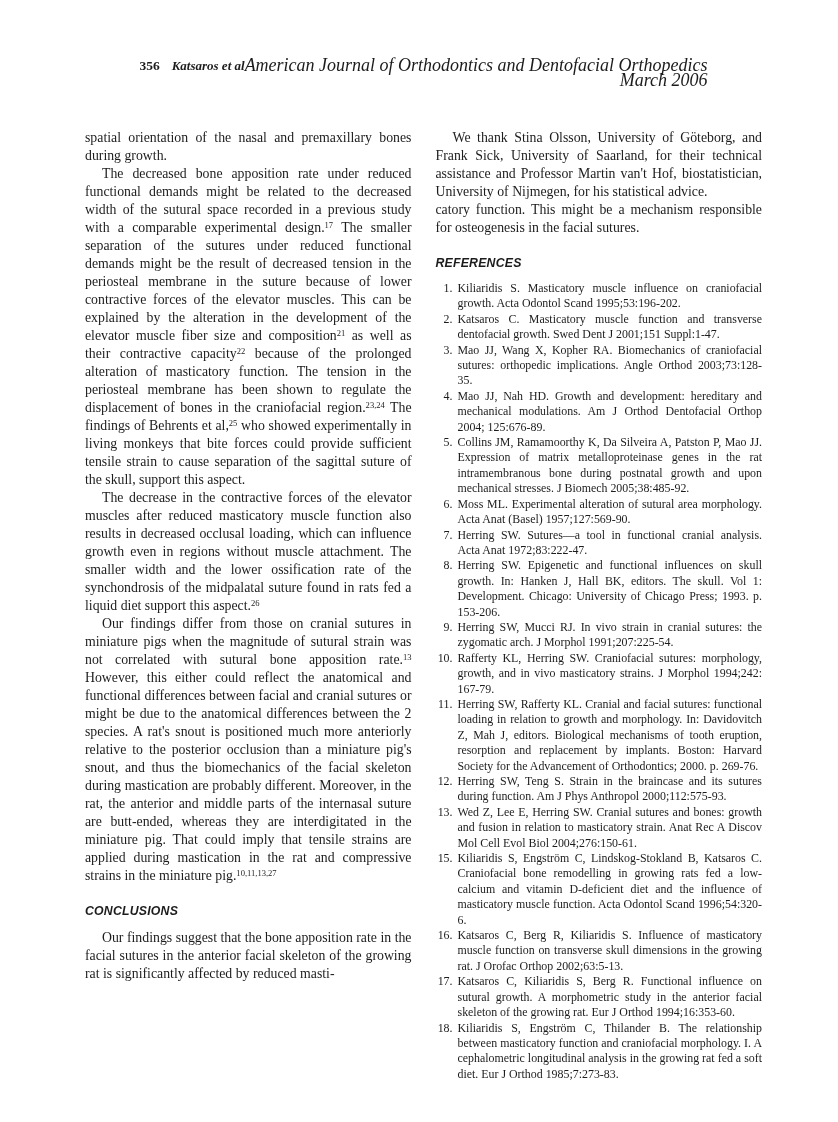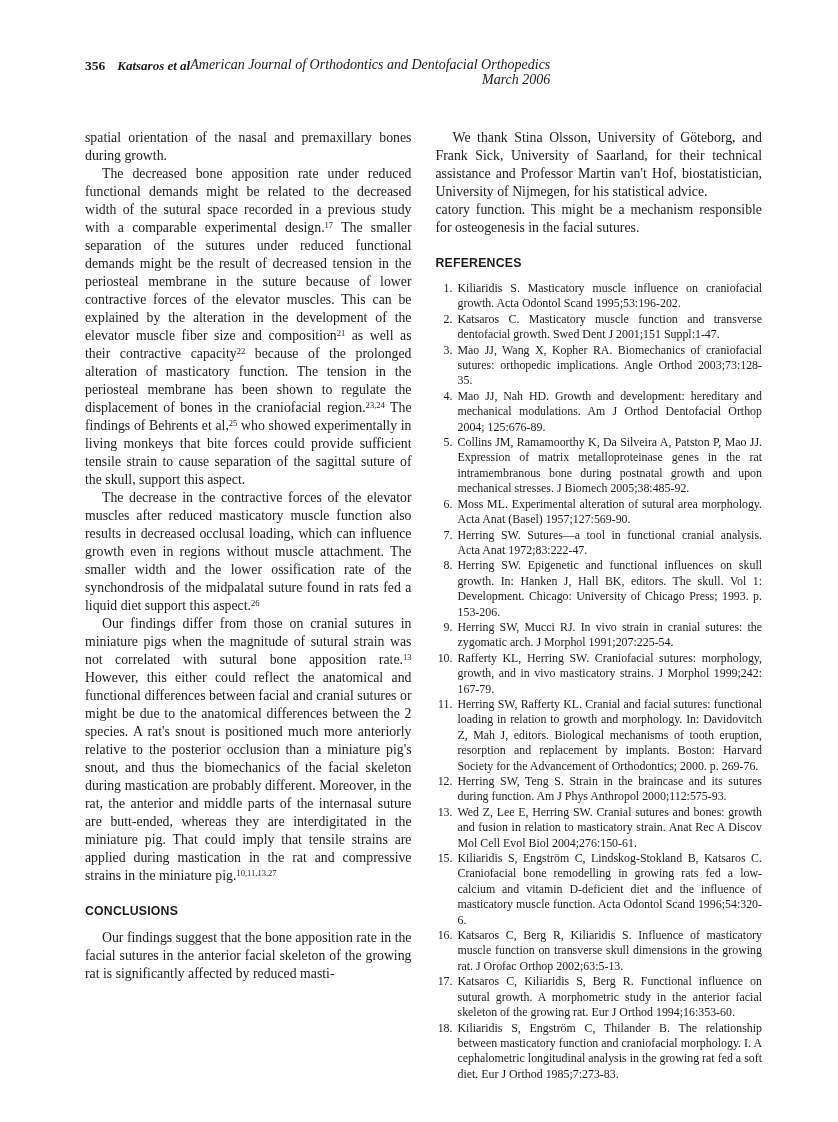--- a/index.html
+++ b/index.html
@@ -10,32 +10,32 @@
     margin: 0 auto;
     background: #ffffff;
     box-sizing: border-box;
     padding: 58px 76px 20px 85px;
     overflow: hidden;
     font-family: "Liberation Serif", serif;
     color: #1c1c1c;
   }
   .page-header {
     display: flex;
-    justify-content: flex-start;
+    justify-content: center;
     align-items: flex-start;
     font-size: 13px;
     line-height: 15px;
   }
   .header-left { white-space: nowrap; }
   .page-num { font-weight: bold; font-size: 13.5px; margin-right: 12px; }
   .running-authors { font-style: italic; font-weight: bold; }
   .header-right {
     text-align: right;
     font-style: italic;
-    font-size: 14px;
+    font-size: 18px;
     line-height: 14.5px;
   }
   .columns {
     display: flex;
     gap: 24px;
     margin-top: 42px;
   }
   .col { flex: 1 1 0; min-width: 0; font-size: 13.8px; line-height: 18px; text-align: justify; }
   .para { margin: 0; }
   .para.indent { text-indent: 17px; }
@@ -47,20 +47,21 @@
     line-height: 0;
     margin-top: 29px;
   }
   .section-heading {
     font-family: "Liberation Sans", sans-serif;
     font-size: 12.3px;
     font-weight: bold;
     letter-spacing: 0.2px;
     text-align: left;
     margin: 17px 0 9px 0;
+    font-style: italic;
   }
   .refs { font-size: 11.9px; line-height: 15.4px; margin-top: 2px; }
   .ref-item { display: flex; }
   .ref-num { flex: 0 0 17px; text-align: right; padding-right: 5px; box-sizing: content-box; }
   .ref-text { flex: 1 1 auto; min-width: 0; text-align: justify; }
 </style>
 </head>
 <body>
 
 <div class="page">
@@ -128,21 +129,21 @@
           <div class="ref-item">
             <span class="ref-num">8.</span>
             <span class="ref-text">Herring SW. Epigenetic and functional influences on skull growth. In: Hanken J, Hall BK, editors. The skull. Vol 1: Development. Chicago: University of Chicago Press; 1993. p. 153-206.</span>
           </div>
           <div class="ref-item">
             <span class="ref-num">9.</span>
             <span class="ref-text">Herring SW, Mucci RJ. In vivo strain in cranial sutures: the zygomatic arch. J Morphol 1991;207:225-54.</span>
           </div>
           <div class="ref-item">
             <span class="ref-num">10.</span>
-            <span class="ref-text">Rafferty KL, Herring SW. Craniofacial sutures: morphology, growth, and in vivo masticatory strains. J Morphol 1999;242: 167-79.</span>
+            <span class="ref-text">Rafferty KL, Herring SW. Craniofacial sutures: morphology, growth, and in vivo masticatory strains. J Morphol 1994;242: 167-79.</span>
           </div>
           <div class="ref-item">
             <span class="ref-num">11.</span>
             <span class="ref-text">Herring SW, Rafferty KL. Cranial and facial sutures: functional loading in relation to growth and morphology. In: Davidovitch Z, Mah J, editors. Biological mechanisms of tooth eruption, resorption and replacement by implants. Boston: Harvard Society for the Advancement of Orthodontics; 2000. p. 269-76.</span>
           </div>
           <div class="ref-item">
             <span class="ref-num">12.</span>
             <span class="ref-text">Herring SW, Teng S. Strain in the braincase and its sutures during function. Am J Phys Anthropol 2000;112:575-93.</span>
           </div>
           <div class="ref-item">

